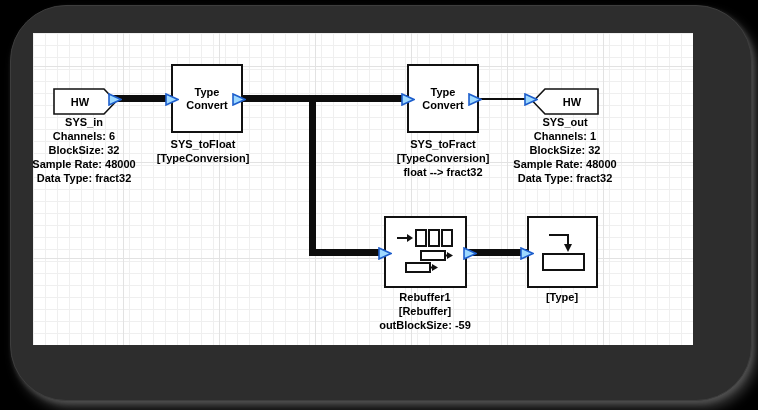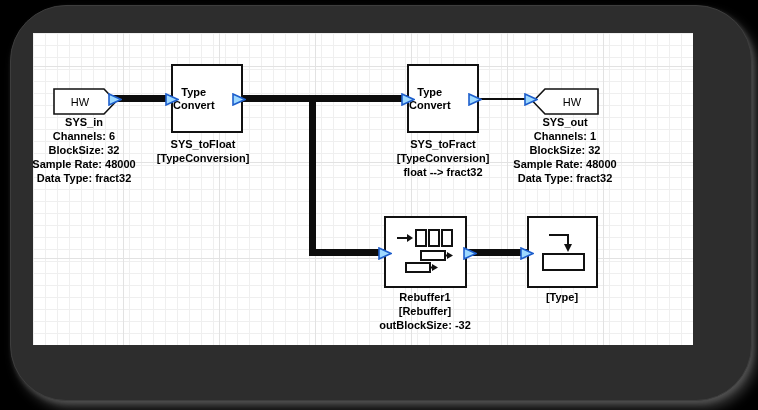--- a/index.html
+++ b/index.html
@@ -21,30 +21,30 @@
       linear-gradient(to right,#e2e2e2 1px,transparent 1px),
       linear-gradient(to bottom,#e2e2e2 1px,transparent 1px),
       linear-gradient(to right,#efefef 1px,transparent 1px),
       linear-gradient(to bottom,#efefef 1px,transparent 1px);
     background-size:96px 96px,96px 96px,12px 12px,12px 12px;
     background-position:90px 0,0 33px,0 0,0 0;
   }
   .wire{position:absolute;background:#0d0d0d;}
   .block-rect{
     position:absolute;background:#ffffff;border:2px solid #111111;
-    box-sizing:border-box;display:flex;align-items:center;justify-content:flex-start;
+    box-sizing:border-box;display:flex;align-items:center;justify-content:center;
   }
   .block-title{
     font-size:11px;font-weight:bold;color:#000;text-align:center;
     line-height:13px;white-space:pre-line;
   }
   .pent{position:absolute;}
   .pent-title{
     position:absolute;display:flex;align-items:center;justify-content:center;
-    font-size:11px;font-weight:normal;color:#000;
+    font-size:11px;font-weight:bold;color:#000;
   }
   .pin{position:absolute;width:14px;height:13px;}
   .labels{
     position:absolute;width:170px;text-align:center;
     font-size:11px;font-weight:bold;color:#000;line-height:14px;
   }
   .icon-svg{position:absolute;}
 </style>
 </head>
 <body>
@@ -157,20 +157,20 @@
     <div>SYS_out</div>
     <div>Channels: 1</div>
     <div>BlockSize: 32</div>
     <div>Sample Rate: 48000</div>
     <div>Data Type: fract32</div>
   </div>
 
   <div class="labels" style="left:307px;top:257px;">
     <div>Rebuffer1</div>
     <div>[Rebuffer]</div>
-    <div>outBlockSize: -32</div>
+    <div>outBlockSize: -59</div>
   </div>
 
   <div class="labels" style="left:444px;top:257px;">
     <div>[Type]</div>
   </div>
 
 </div>
 
 </body></html>

